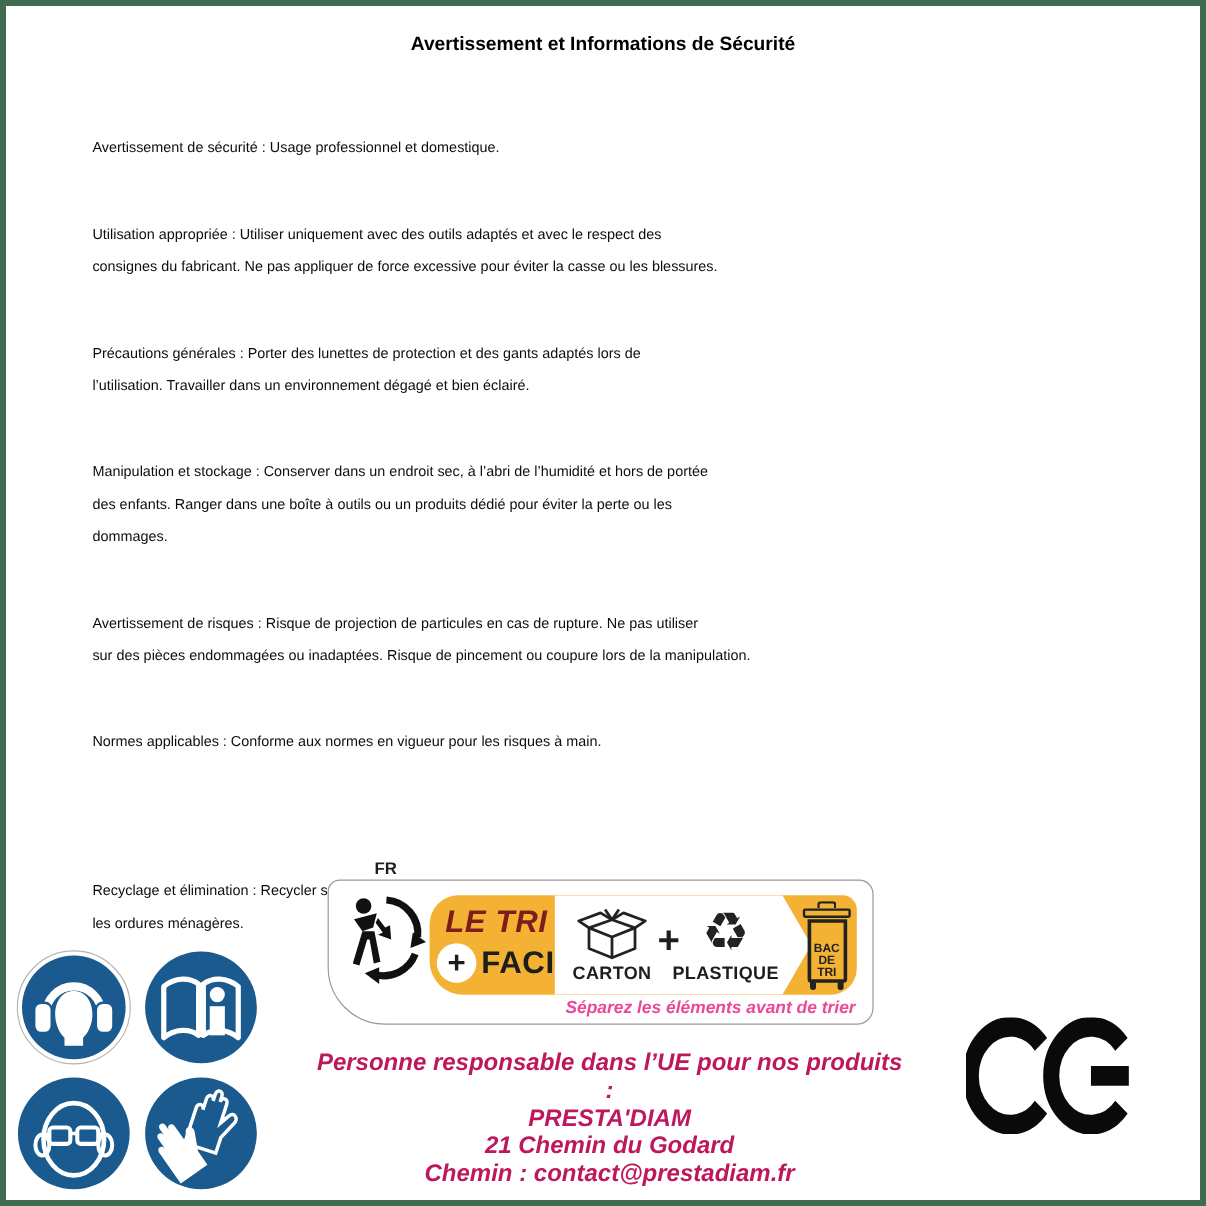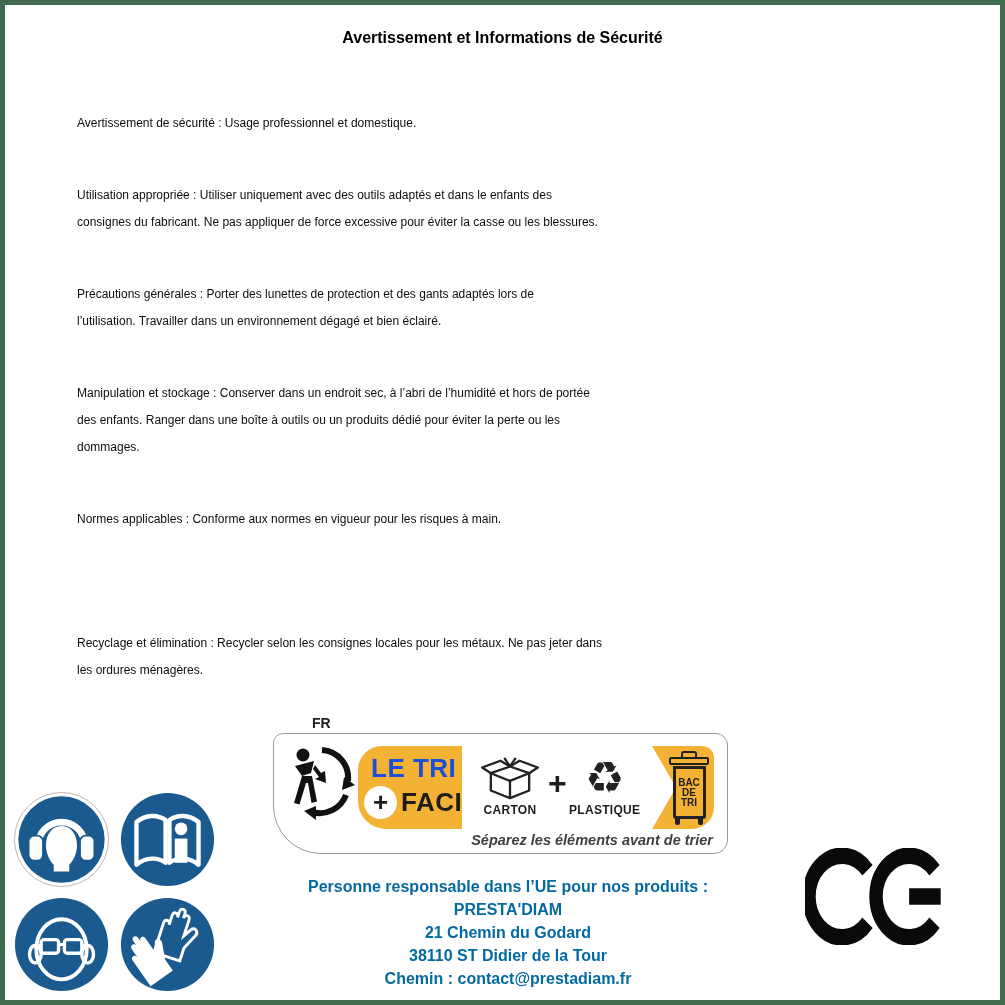--- a/index.html
+++ b/index.html
@@ -32,74 +32,76 @@
   .rbox {
     position:relative; width:455px; height:121px; background:#fff;
     border:1.5px solid #9a9a9a; border-radius:10px 12px 14px 48px; box-sizing:border-box;
   }
   .triman { position:absolute; left:8px; top:9px; }
   .banner {
     position:absolute; left:84px; top:12px; width:356px; height:83px;
     background:#F3B233; border-radius:24px 12px 22px 28px;
   }
   .letri-block { position:absolute; left:13px; top:7px; }
-  .letri { font-size:26px; font-weight:bold; color:#1d4ed8; letter-spacing:0.5px; }
+  .letri { font-size:26px; font-weight:bold; color:#7f1d1d; letter-spacing:0.5px;font-style:italic; }
   .facile-row { display:flex; align-items:center; margin-top:2px; margin-left:-7px; }
   .plus-circle {
     width:33px; height:33px; border-radius:50%; background:#fff; color:#1d1d1b;
     font-size:26px; font-weight:bold; display:flex; align-items:center; justify-content:center;
   }
   .facile { font-size:26px; font-weight:bold; color:#1d1d1b; margin-left:4px; letter-spacing:0.5px; }
   .arrow-area {
     position:absolute; left:104px; top:0; width:214px; height:100%;
     background:#fff; clip-path:polygon(0 0, 190px 0, 214px 50%, 190px 100%, 0 100%);
     display:flex; align-items:flex-start; padding:9px 0 0 12px; box-sizing:border-box;
   }
   .mat { display:flex; flex-direction:column; align-items:center; width:72px; }
-  .mat-label { font-size:12px; font-weight:bold; color:#1d1d1b; letter-spacing:0.3px; margin-top:2px; }
+  .mat-label { font-size:15px; font-weight:bold; color:#1d1d1b; letter-spacing:0.3px; margin-top:2px; }
   .plus-sep { font-size:32px; font-weight:bold; color:#1d1d1b; margin:10px 2px 0 2px; }
   .recycle-glyph { font-family:"DejaVu Sans", sans-serif; font-size:44px; line-height:46px; color:#222; }
   .bin { position:absolute; right:5px; top:5px; width:40px; height:74px; display:flex; flex-direction:column; align-items:center; }
   .bin-handle { width:16px; height:6px; border:2.5px solid #222; border-bottom:none; border-radius:3px 3px 0 0; box-sizing:border-box; }
   .bin-lid { width:40px; height:8px; border:2.5px solid #222; border-radius:2px; box-sizing:border-box; }
   .bin-body { width:33px; flex:1; margin-top:1px; border:3px solid #222; border-radius:0 0 3px 3px; box-sizing:border-box;
-              display:flex; align-items:center; justify-content:center; }
+              display:flex; align-items:flex-end; justify-content:center; }
   .bin-text { font-size:10px; font-weight:bold; line-height:10px; color:#222; white-space:pre-line; text-align:center; }
   .bin-wheels { display:flex; justify-content:space-between; width:28px; margin-top:-1px; }
   .bin-wheels span { width:5px; height:7px; background:#222; border-radius:0 0 2px 2px; }
   .tagline {
     position:absolute; right:14px; bottom:5px;
-    font-size:14.5px; font-weight:bold; font-style:italic; color:#404040;margin-top:48px;
+    font-size:14.5px; font-weight:bold; font-style:italic; color:#ec4899;margin-top:48px;
   }
 
   
   .address {
     position:absolute; left:253px; top:870px; width:500px;
-    text-align:center; font-size:16px; font-weight:bold; line-height:23px; color:#0369a1;
+    text-align:center; font-size:20px; font-weight:bold; line-height:23px; color:#be185d;font-style:italic;
   }
 
   
   .ce { position:absolute; left:800px; top:843px; }
 </style>
 </head>
 <body>
 
 <div class="page">
 
   <div class="title">Avertissement et Informations de Sécurité</div>
 
   <div class="content">
     <div class="para">Avertissement de sécurité : Usage professionnel et domestique.</div>
-    <div class="para">Utilisation appropriée : Utiliser uniquement avec des outils adaptés et dans le enfants des
+    <div class="para">Utilisation appropriée : Utiliser uniquement avec des outils adaptés et avec le respect des
 consignes du fabricant. Ne pas appliquer de force excessive pour éviter la casse ou les blessures.</div>
     <div class="para">Précautions générales : Porter des lunettes de protection et des gants adaptés lors de
 l’utilisation. Travailler dans un environnement dégagé et bien éclairé.</div>
     <div class="para">Manipulation et stockage : Conserver dans un endroit sec, à l’abri de l’humidité et hors de portée
 des enfants. Ranger dans une boîte à outils ou un produits dédié pour éviter la perte ou les
 dommages.</div>
+    <div class="para">Avertissement de risques : Risque de projection de particules en cas de rupture. Ne pas utiliser
+sur des pièces endommagées ou inadaptées. Risque de pincement ou coupure lors de la manipulation.</div>
     <div class="para">Normes applicables : Conforme aux normes en vigueur pour les risques à main.</div>
     <div class="para">Recyclage et élimination : Recycler selon les consignes locales pour les métaux. Ne pas jeter dans
 les ordures ménagères.</div>
   </div>
 
   <div class="icons-grid">
 
     <svg width="97" height="97" viewBox="0 0 100 100">
       <circle cx="50" cy="50" r="48.5" fill="#fff" stroke="#b5b5b5" stroke-width="1"></circle>
       <circle cx="50" cy="50" r="44.5" fill="#1A5A8E"></circle>
@@ -198,21 +200,20 @@
         </div>
       </div>
       <div class="tagline">Séparez les éléments avant de trier</div>
     </div>
   </div>
 
   <div class="address">
     <div>Personne responsable dans l’UE pour nos produits :</div>
     <div>PRESTA'DIAM</div>
     <div>21 Chemin du Godard</div>
-    <div>38110 ST Didier de la Tour</div>
     <div>Chemin : contact@prestadiam.fr</div>
   </div>
 
   <svg class="ce" width="142" height="97" viewBox="0 0 180 100" preserveAspectRatio="none">
     <g fill="none" stroke="#0a0a0a" stroke-width="17">
       <path d="M79.2,23 A42,42 0 1 0 79.2,77"></path>
       <path d="M164.2,23 A42,42 0 1 0 164.2,77"></path>
       <path d="M132,50 h40"></path>
     </g>
   </svg>

